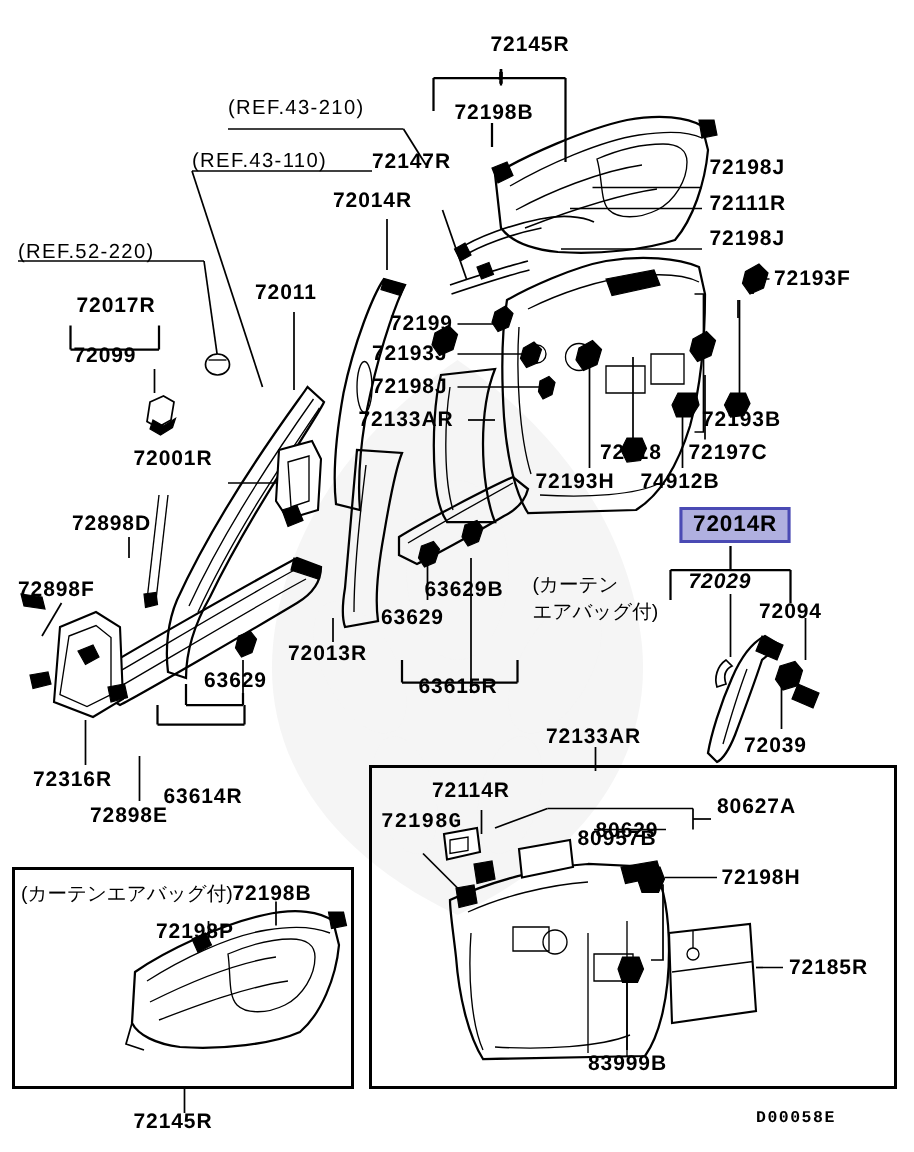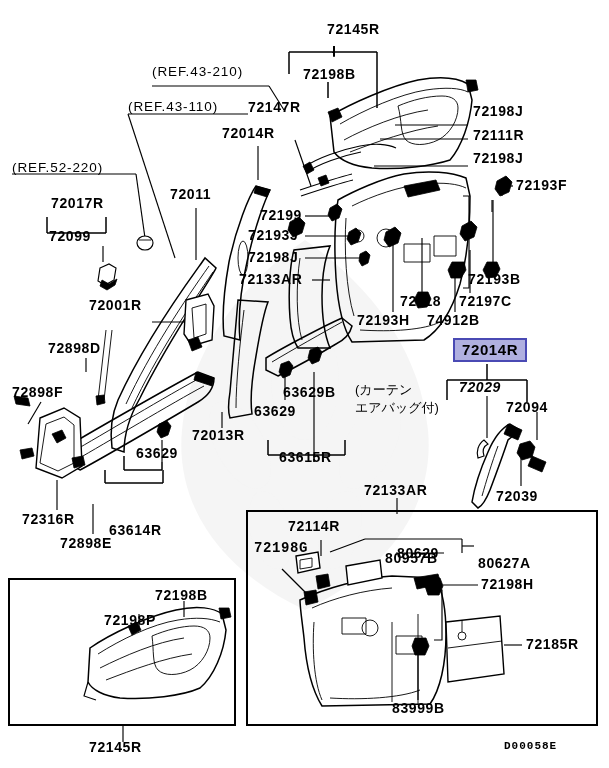--- a/index.html
+++ b/index.html
@@ -515,28 +515,29 @@
   <div class="lbl" style="left:22px;top:512px;">72316R</div>
   <div class="lbl" style="left:60px;top:536px;">72898E</div>
   <div class="lbl" style="left:192px;top:428px;">72013R</div>
 
   <div class="lbl" style="left:283px;top:385px;">63629B</div>
   <div class="lbl" style="left:254px;top:404px;">63629</div>
   <div class="lbl" style="left:279px;top:450px;">63615R</div>
 
   <div class="lbl" style="left:364px;top:483px;">72133AR</div>
 
+  <div class="jp" style="left:14px;top:588px;">(カーテンエアバッグ付)</div>
   <div class="lbl" style="left:155px;top:588px;">72198B</div>
   <div class="lbl" style="left:104px;top:613px;">72198P</div>
   <div class="lbl" style="left:89px;top:740px;">72145R</div>
 
   <div class="lbl" style="left:288px;top:519px;">72114R</div>
   <div class="lbl" style="left:254px;top:541px;font-family:Liberation Mono, monospace;">72198G</div>
   <div class="lbl" style="left:385px;top:551px;">80957B</div>
   <div class="lbl" style="left:397px;top:546px;">80629</div>
-  <div class="lbl" style="left:478px;top:556px;">80627A</div>
+  <div class="lbl" style="left:478px;top:530px;">80627A</div>
   <div class="lbl" style="left:481px;top:577px;">72198H</div>
   <div class="lbl" style="left:526px;top:637px;">72185R</div>
   <div class="lbl" style="left:392px;top:701px;">83999B</div>
 
   <div class="diagid" style="left:504px;top:740px;">D00058E</div>
 
 </div>
 
 </body></html>

